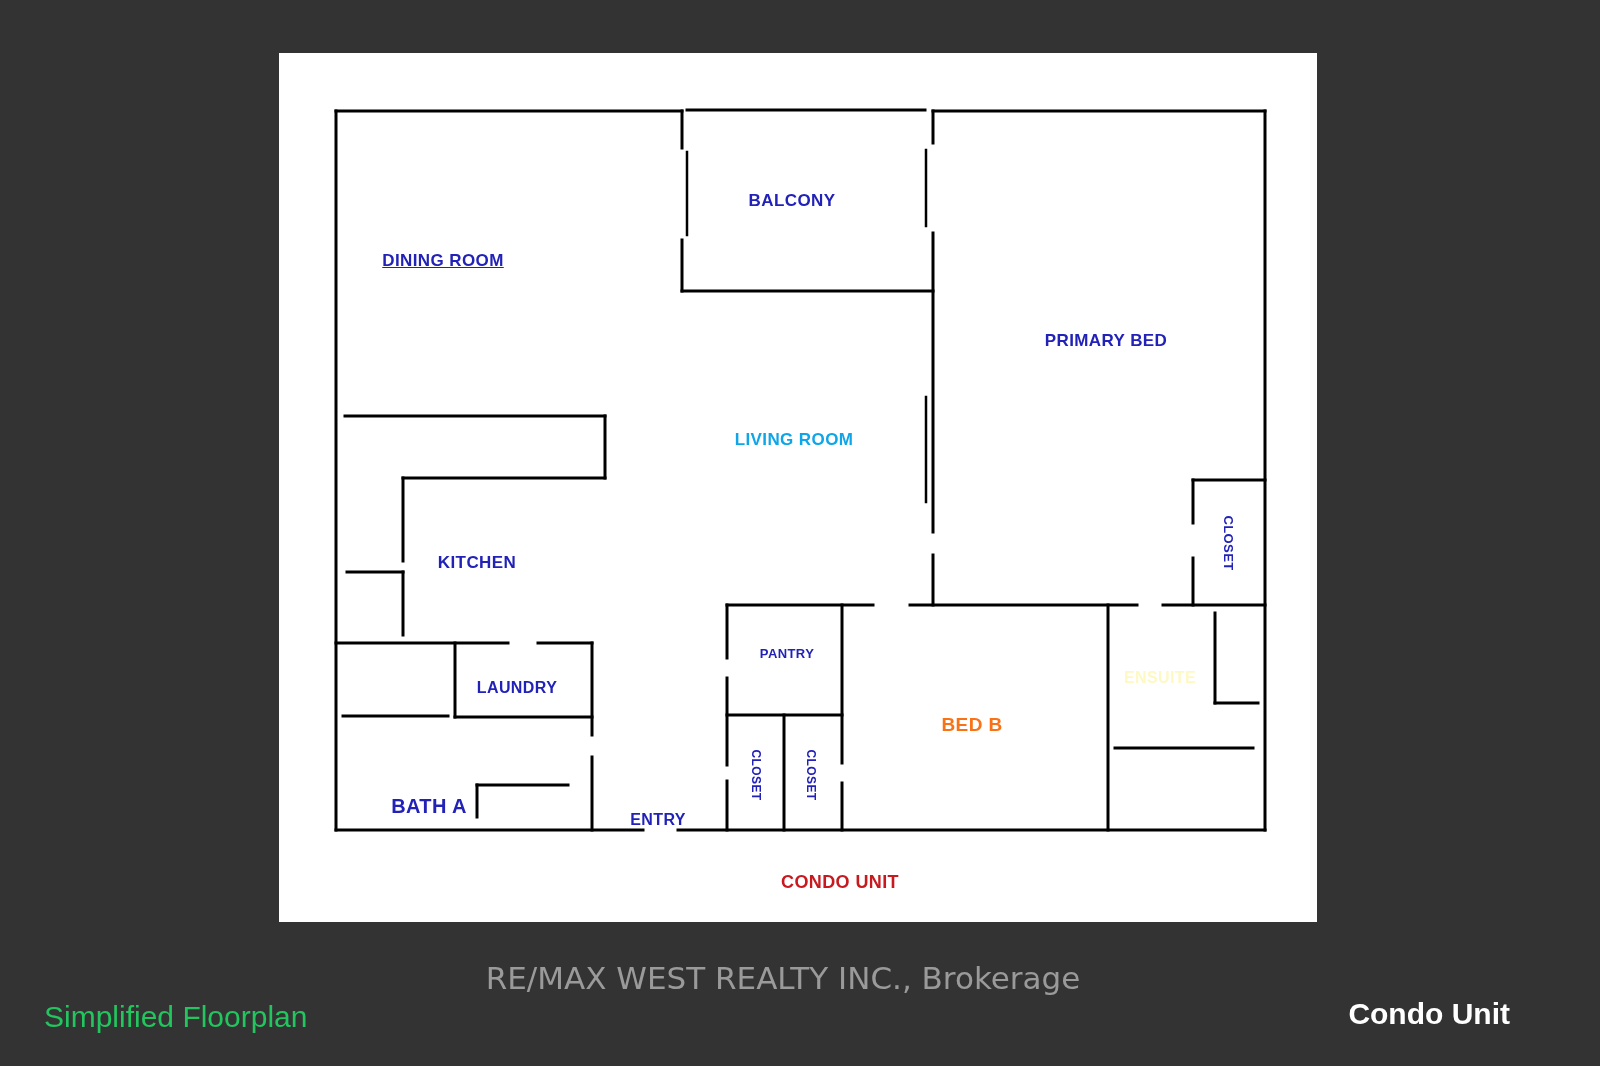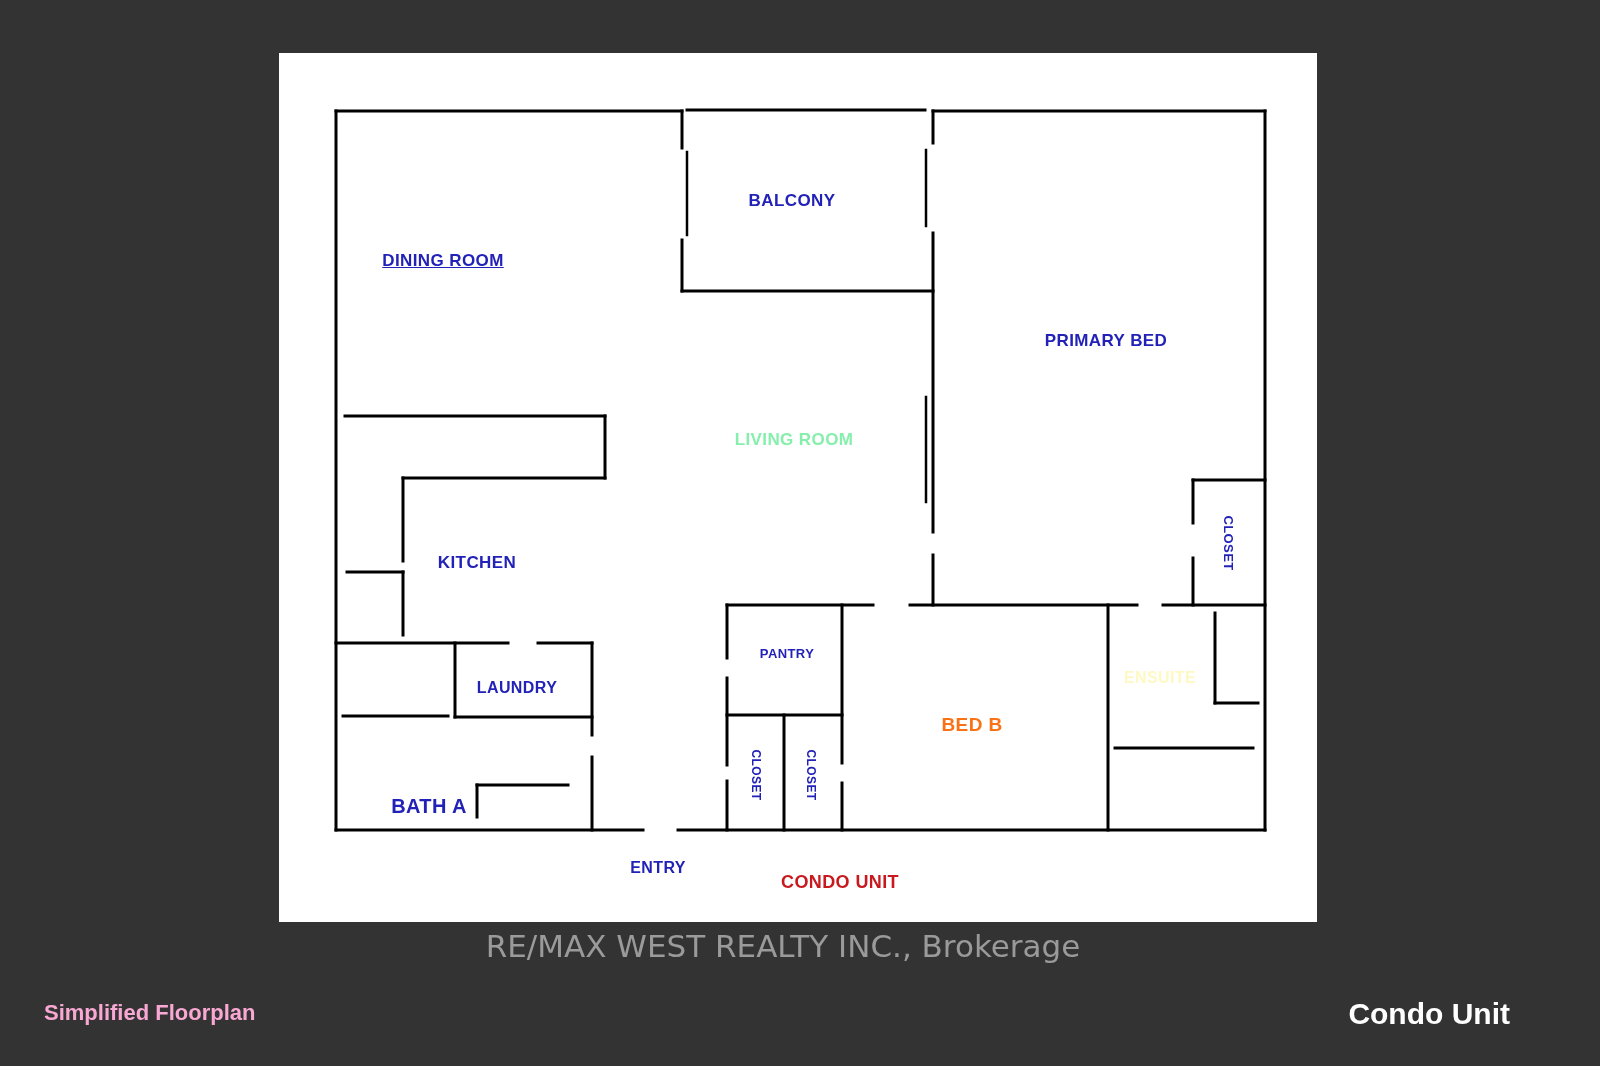--- a/index.html
+++ b/index.html
@@ -40,37 +40,37 @@
   #plan-caption {
     position: absolute;
     font-family: "Liberation Sans", sans-serif;
     font-weight: 700;
     letter-spacing: 0.4px;
     white-space: nowrap;
     transform: translate(-50%, -50%);
   }
   #brokerage-line {
     position: absolute;
-    top: 928px;
+    top: 960px;
     left: 783px;
     transform: translateX(-50%);
     font-family: "DejaVu Sans", sans-serif;
     font-weight: 400;
     font-size: 31px;
     color: #9a9a9a;
     white-space: nowrap;
   }
   #footer-left {
     position: absolute;
     left: 44px;
     top: 1000px;
     font-family: "Liberation Sans", sans-serif;
-    font-weight: 700;
-    font-size: 22px;
-    color: #f9a8d4;
+    font-weight: 400;
+    font-size: 30px;
+    color: #22c55e;
     white-space: nowrap;
   }
   #footer-right {
     position: absolute;
     right: 90px;
     top: 997px;
     font-family: "Liberation Sans", sans-serif;
     font-weight: 700;
     font-size: 30px;
     color: #ffffff;
@@ -129,29 +129,29 @@
       <line x1="784" y1="715" x2="784" y2="830" stroke="#000000" stroke-width="3" stroke-linecap="square"></line>
       <line x1="1108" y1="605" x2="1108" y2="830" stroke="#000000" stroke-width="3" stroke-linecap="square"></line>
       <line x1="1193" y1="480" x2="1193" y2="523" stroke="#000000" stroke-width="3" stroke-linecap="square"></line>
       <line x1="1193" y1="558" x2="1193" y2="605" stroke="#000000" stroke-width="3" stroke-linecap="square"></line>
       <line x1="1215" y1="613" x2="1215" y2="703" stroke="#000000" stroke-width="3" stroke-linecap="square"></line>
     </svg>
   <div id="labels-layer">
       <div class="room-label" style="left: 443px; top: 261px; font-size: 17px; color: rgb(34, 34, 184); text-decoration: underline;">DINING ROOM</div>
       <div class="room-label" style="left: 776px; top: 201px; font-size: 17px; color: rgb(34, 34, 184); margin-left: 16px;">BALCONY</div>
       <div class="room-label" style="left: 1106px; top: 341px; font-size: 17px; color: rgb(34, 34, 184); text-align: center;">PRIMARY BED</div>
-      <div class="room-label" style="left: 794px; top: 440px; font-size: 17px; color: #86efac;">LIVING ROOM</div>
+      <div class="room-label" style="left: 794px; top: 440px; font-size: 17px; color: #0ea5e9;">LIVING ROOM</div>
       <div class="room-label" style="left: 477px; top: 563px; font-size: 17px; color: rgb(34, 34, 184);">KITCHEN</div>
       <div class="room-label rot90" style="left: 1228px; top: 543px; font-size: 13px; color: rgb(34, 34, 184);">CLOSET</div>
       <div class="room-label" style="left: 787px; top: 653px; font-size: 13px; color: rgb(34, 34, 184);">PANTRY</div>
       <div class="room-label" style="left: 972px; top: 725px; font-size: 19px; color: #f97316;">BED B</div>
       <div class="room-label" style="left: 1160px; top: 678px; font-size: 16px; color: #fef9c3;">ENSUITE</div>
       <div class="room-label" style="left: 517px; top: 688px; font-size: 16px; color: rgb(34, 34, 184);">LAUNDRY</div>
       <div class="room-label" style="left: 429px; top: 762px; font-size: 20px; color: rgb(34, 34, 184); margin-top: 44px;">BATH A</div>
-      <div class="room-label" style="left: 658px; top: 820px; font-size: 16px; color: rgb(34, 34, 184); margin-top: 48px;">ENTRY</div>
+      <div class="room-label" style="left: 658px; top: 820px; font-size: 16px; color: rgb(34, 34, 184);">ENTRY</div>
       <div class="room-label rot90" style="left: 756px; top: 775px; font-size: 12px; color: rgb(34, 34, 184);">CLOSET</div>
       <div class="room-label rot90" style="left: 811px; top: 775px; font-size: 12px; color: rgb(34, 34, 184);">CLOSET</div>
     </div>
   <div id="plan-caption" style="left: 840px; top: 882px; font-size: 18px; color: rgb(199, 25, 30);">CONDO UNIT</div>
   <div id="brokerage-line">RE/MAX WEST REALTY INC., Brokerage</div>
   <div id="footer-left">Simplified Floorplan</div>
   <div id="footer-right">Condo Unit</div>
 </div>
 
 </body></html>

